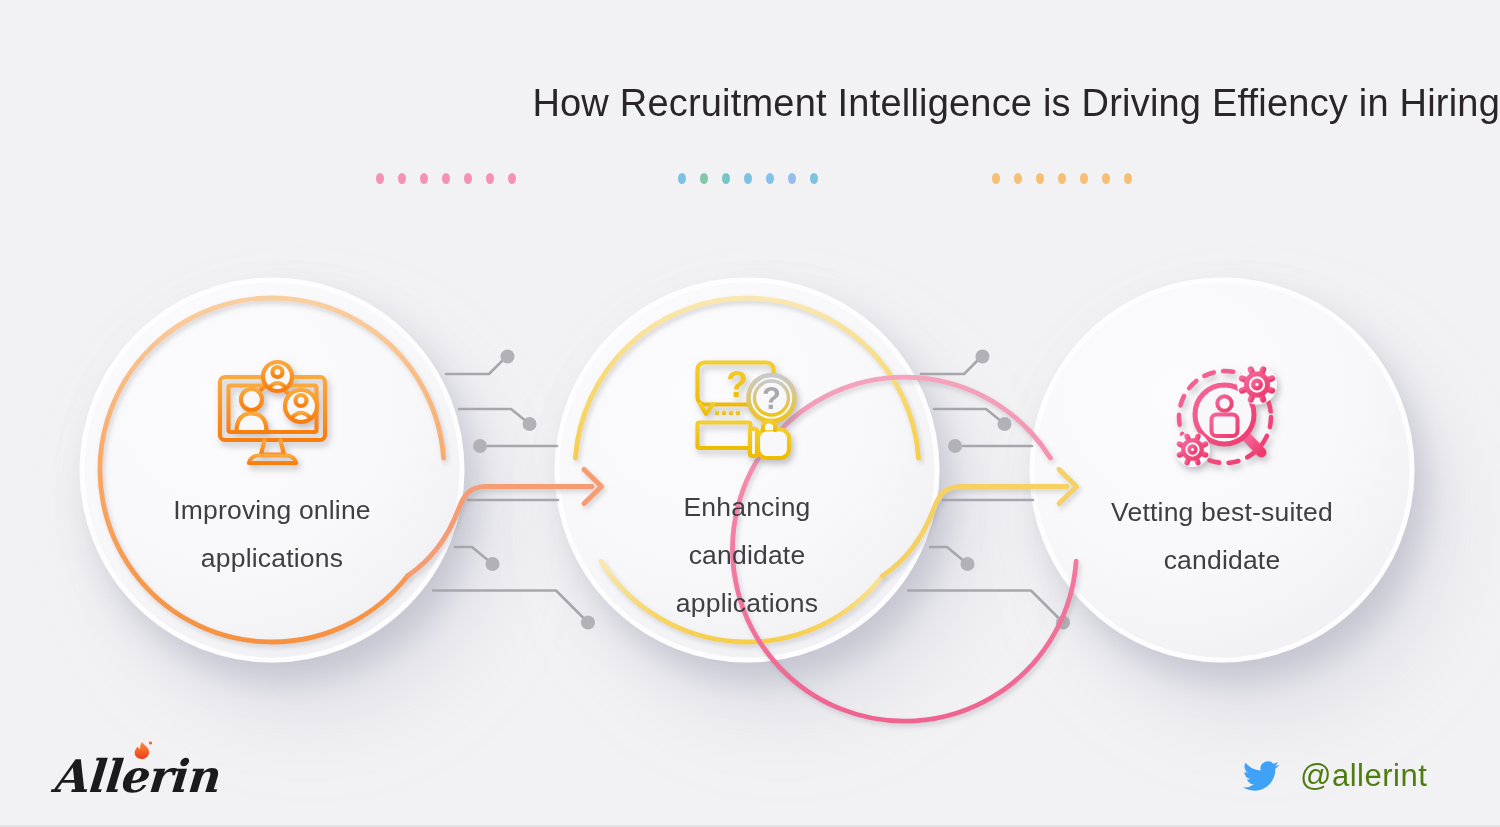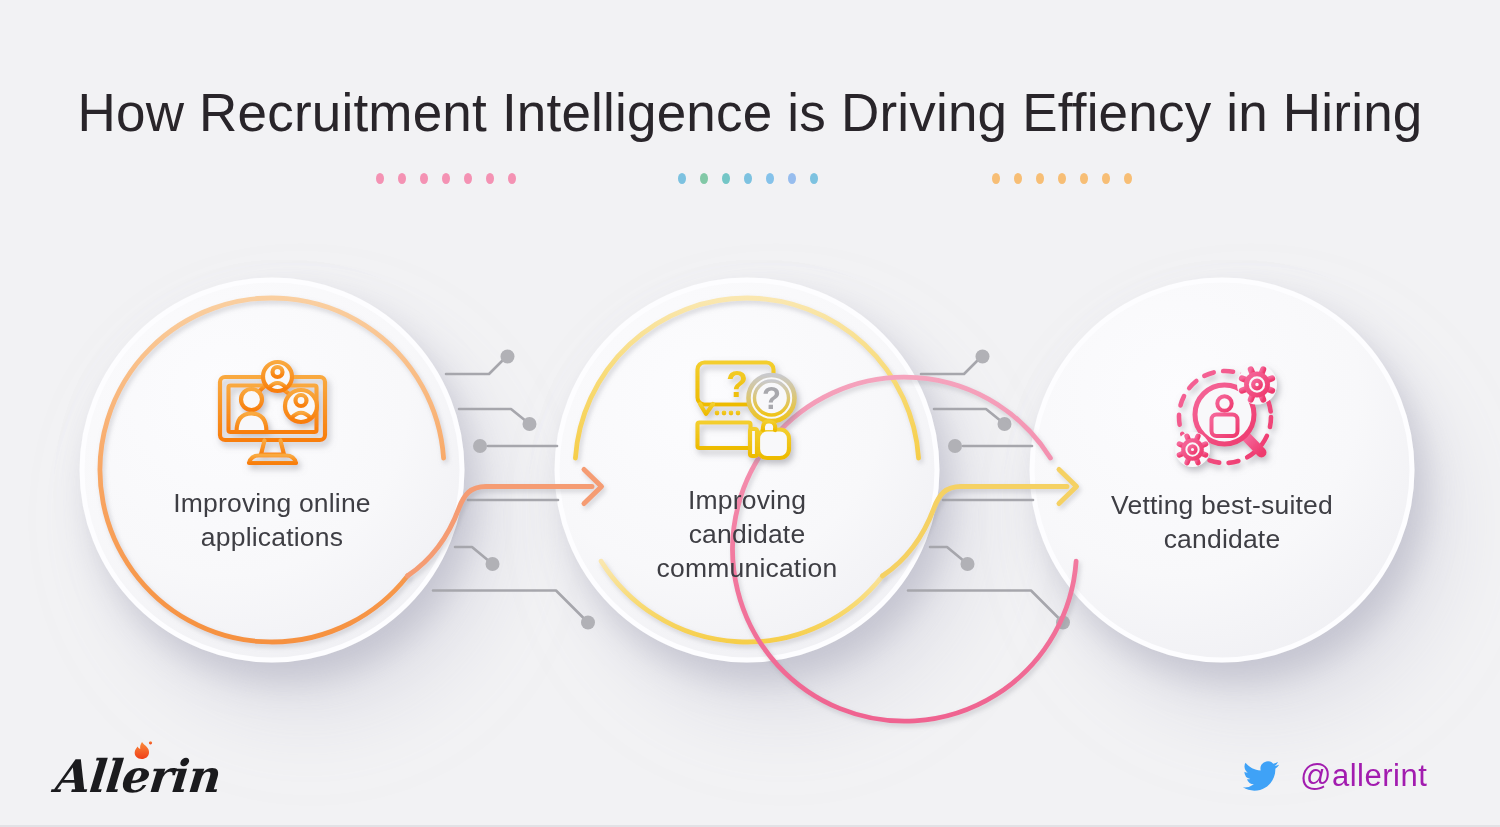--- a/index.html
+++ b/index.html
@@ -4,41 +4,41 @@
 <style>
   html,body{margin:0;padding:0;}
   body{background:#e8e8ea;}
   .stage{
     position:relative;width:1500px;height:827px;overflow:hidden;
     background:#F2F2F4;
     font-family:"Liberation Sans", sans-serif;
   }
   .page-title{
     position:absolute;top:82px;left:0;width:1500px;
-    text-align:center;font-size:53px;font-weight:500;letter-spacing:.2px;
+    text-align:right;font-size:38px;font-weight:500;letter-spacing:.2px;
     color:#29252A;margin:0;
   }
   .dots-row{position:absolute;top:173px;height:11px;display:flex;gap:14px;}
   .dots-row .dot{width:8px;height:11px;border-radius:50%;display:block;}
   .scene-svg{position:absolute;left:0;top:0;}
   .step-label{
     position:absolute;transform:translateX(-50%);
-    text-align:center;font-size:26.5px;line-height:34px;font-weight:500;
+    text-align:center;font-size:26.5px;line-height:48px;font-weight:500;
     color:#3E3E44;letter-spacing:.2px;
   }
   .brand{
     position:absolute;left:56px;top:750px;
     font-family:"DejaVu Serif", serif;font-style:italic;font-weight:700;
     font-size:45px;color:#1B1B1E;transform:skewX(-6deg);letter-spacing:-1px;
   }
   .flame-wrap{position:absolute;left:129px;top:740px;}
   .handle-wrap{
     position:absolute;left:1240px;top:758px;display:flex;align-items:center;gap:18px;
   }
-  .handle-text{font-size:31px;color:#a21caf;letter-spacing:.5px;}
+  .handle-text{font-size:31px;color:#4d7c0f;letter-spacing:.5px;}
   .bottom-edge{position:absolute;left:0;bottom:0;width:1500px;height:2px;background:#E2E2E6;}
 </style>
 </head>
 <body>
 
 <div class="stage">
 
   <h1 class="page-title">How Recruitment Intelligence is Driving Effiency in Hiring</h1>
 
   <div id="dots-groups">
@@ -258,21 +258,21 @@
           <line x1="1188.7" y1="440.4" x2="1187.0" y2="436.3" stroke-width="5.3"></line>
           <line x1="1196.3" y1="440.4" x2="1198.0" y2="436.3" stroke-width="5.3"></line>
           <line x1="1201.6" y1="445.7" x2="1205.7" y2="444.0" stroke-width="5.3"></line>
           <circle cx="1192.5" cy="449.5" r="9.24" fill="#F8F8FA" stroke-width="4.2"></circle>
           <circle cx="1192.5" cy="449.5" r="3.36" stroke-width="3.6"></circle>
         </g>
       </g>
   </svg>
 
   <div class="step-label" style="left:272px;top:486px;width:300px;">Improving online applications</div>
-  <div class="step-label" style="left:747px;top:483px;width:210px;">Improving candidate communication</div>
+  <div class="step-label" style="left:747px;top:483px;width:210px;">Enhancing candidate applications</div>
   <div class="step-label" style="left:1222px;top:488px;width:270px;">Vetting best-suited candidate</div>
 
   <div class="brand">Allerin</div>
   <div class="flame-wrap">
     <svg width="26" height="30" viewBox="0 0 26 30">
       <path d="M13 2 C16 6 20.5 7.5 20 13 C19.6 16.8 16.4 19 12.7 19 C8.4 19 5.4 16.2 5.7 12.3 C5.9 9.7 7.6 8.4 8.5 6.6 C9.1 7.8 10 8.7 11.2 9 C10.9 6.4 11.5 4.2 13 2 Z" fill="url(#flameG2)"></path>
       <circle cx="21.5" cy="2.8" r="1.6" fill="url(#flameG2)"></circle>
       <defs>
         <linearGradient id="flameG2" x1="0" y1="0" x2="0" y2="1">
           <stop offset="0%" stop-color="#FB8C3C"></stop>

